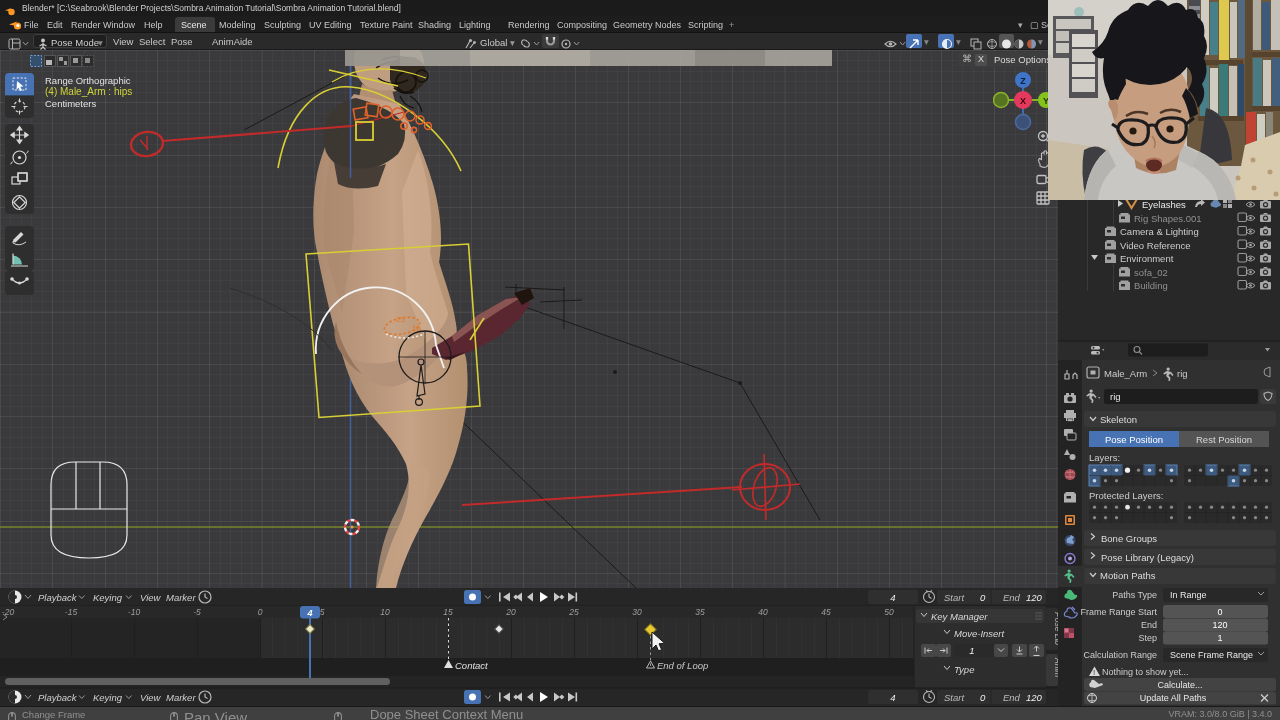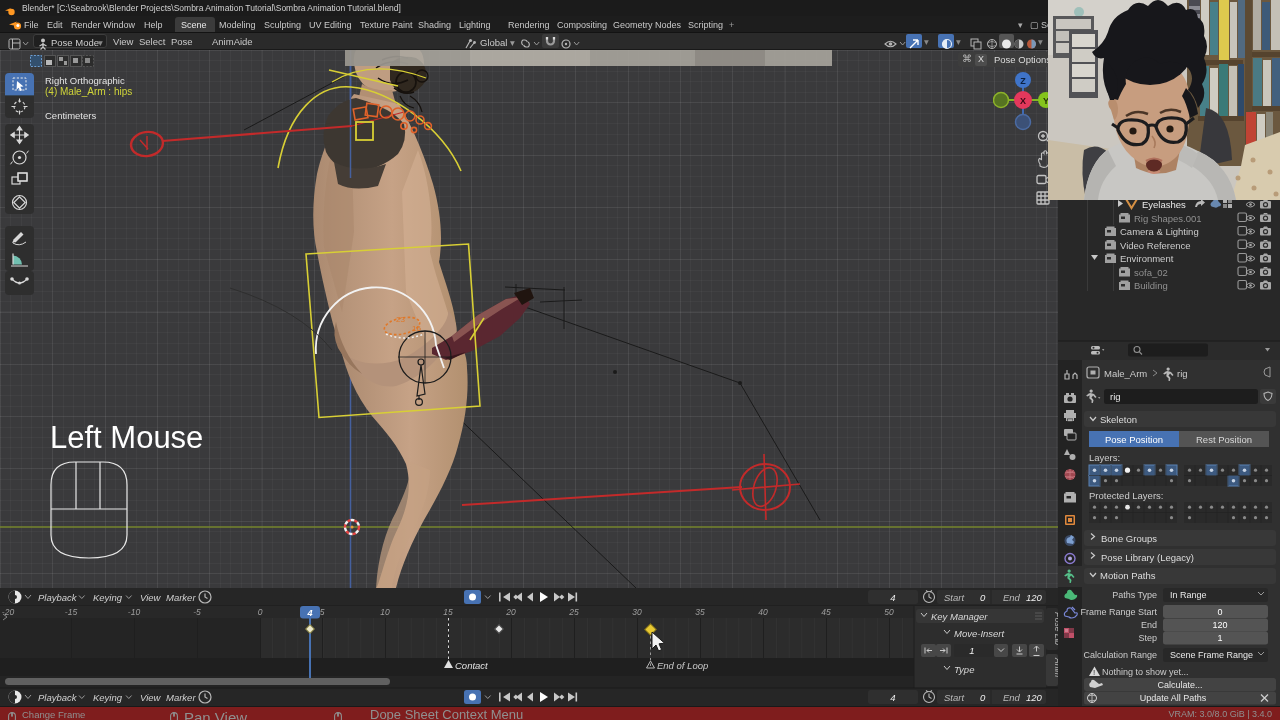--- a/index.html
+++ b/index.html
@@ -296,23 +296,23 @@
         <rect x="27.5" y="0.5" width="11" height="11" fill="#2c2c2c" stroke="#555"></rect>
         <rect x="29" y="2" width="4" height="4" fill="#999"></rect>
           <rect x="34" y="6" width="3" height="4" fill="#999"></rect>
         <rect x="40.5" y="0.5" width="11" height="11" fill="#2c2c2c" stroke="#555"></rect>
         <rect x="43" y="3" width="5" height="5" fill="#999"></rect>
         <rect x="52.5" y="0.5" width="11" height="11" fill="#2c2c2c" stroke="#555" stroke-dasharray="2 1.4"></rect>
         <rect x="55" y="3" width="5" height="5" fill="#888"></rect>
       </svg>
     </div>
 
-    <div class="abs txt" style="left:45px;top:25px;color:#e3e3e3;font-size:9.5px;">Right Orthographic</div>
+    <div class="abs txt" style="left:45px;top:25px;color:#e3e3e3;font-size:9.5px;">Range Orthographic</div>
     <div class="abs txt" style="left:45px;top:36px;color:#cfd439;font-size:10px;">(4) Male_Arm : hips</div>
-    <div class="abs txt" style="left:45px;top:48px;color:#e3e3e3;font-size:9.5px;margin-top:12px;">Centimeters</div>
+    <div class="abs txt" style="left:45px;top:48px;color:#e3e3e3;font-size:9.5px;">Centimeters</div>
 
     <div class="abs" style="left:5px;top:23px;">
       <svg width="30" height="222" viewBox="0 0 30 222">
         <g>
           <rect x="0" y="0" width="29" height="22.5" rx="4" fill="#4772b3"></rect>
           <rect x="0" y="22.5" width="29" height="22.5" rx="4" fill="#2e2e2e"></rect>
           <rect x="0" y="18" width="29" height="9" fill="#356"></rect>
           <rect x="0" y="18" width="29" height="4.5" fill="#4772b3"></rect>
           <rect x="0" y="22.5" width="29" height="4.5" fill="#2e2e2e"></rect>
 
@@ -363,21 +363,20 @@
         <g transform="translate(0,196)">
           <rect x="0" y="2" width="29" height="24" rx="4" fill="#2e2e2e"></rect>
           <path d="M 7 10 q 7.5 8 15 0" stroke="#d8d8d8" stroke-width="1.2" fill="none"></path>
           <circle cx="7" cy="10" r="1.8" fill="#d8d8d8"></circle>
           <circle cx="22" cy="10" r="1.8" fill="#d8d8d8"></circle>
           <circle cx="14.5" cy="14" r="1.5" fill="#d8d8d8"></circle>
         </g>
       </svg>
     </div>
 
-    <div class="abs" style="left:50px;top:370px;color:#fff;font-size:31px;">Left Mouse</div>
     <div class="abs" style="left:50px;top:411px;">
       <svg width="78" height="98" viewBox="0 0 78 98">
         <path d="M1 24 Q1 1 25 1 L53 1 Q77 1 77 24 L77 74 Q77 97 39 97 Q1 97 1 74 Z" fill="none" stroke="#e8e8e8" stroke-width="1.2"></path>
         <line x1="1" y1="48" x2="77" y2="48" stroke="#e8e8e8" stroke-width="1.2"></line>
         <line x1="26" y1="1" x2="26" y2="48" stroke="#e8e8e8" stroke-width="1.2"></line>
         <line x1="50" y1="1" x2="50" y2="48" stroke="#e8e8e8" stroke-width="1.2"></line>
       </svg>
     </div>
 
     <div class="abs" style="left:993px;top:20px;">
@@ -1038,21 +1037,21 @@
       <text x="1055" y="24" font-size="8.5" fill="#b8b8b8" font-family="Liberation Sans" transform="rotate(90 1055 24)">Pose Lib</text>
       <text x="1055" y="70" font-size="8.5" fill="#b8b8b8" font-family="Liberation Sans" transform="rotate(90 1055 70)">Anim</text>
 
       <path d="M 3 26 l 4 3 l -4 3" stroke="#888" fill="none"></path>
 
       <use href="#tlheader" x="0" y="100"></use>
       <line x1="0" y1="100" x2="1058" y2="100" stroke="#1a1a1a"></line>
     </svg>
   </div>
 
-  <div class="abs" style="left:0;top:706px;width:1280px;height:14px;background:#7f1d1d;border-top:1px solid #191919;">
+  <div class="abs" style="left:0;top:706px;width:1280px;height:14px;background:#404040;border-top:1px solid #191919;">
     <div class="abs" style="left:8px;top:2px;"><svg width="8" height="11" viewBox="0 0 8 11">
           <rect x="0.6" y="0.6" width="6.8" height="9.8" rx="3.4" fill="none" stroke="#909090" stroke-width="1.1"></rect>
           <rect x="3.1" y="0.6" width="1.8" height="4" fill="#909090"></rect>
         </svg></div>
     <div class="abs txt" style="left:22px;top:2px;color:#909090;font-size:9.5px;">Change Frame</div>
     <div class="abs" style="left:170px;top:2px;"><svg width="8" height="11" viewBox="0 0 8 11">
           <rect x="0.6" y="0.6" width="6.8" height="9.8" rx="3.4" fill="none" stroke="#909090" stroke-width="1.1"></rect>
           <rect x="3.1" y="0.6" width="1.8" height="4" fill="#909090"></rect>
         </svg></div>
     <div class="abs txt" style="left:184px;top:2px;color:#909090;font-size:15px;">Pan View</div>

